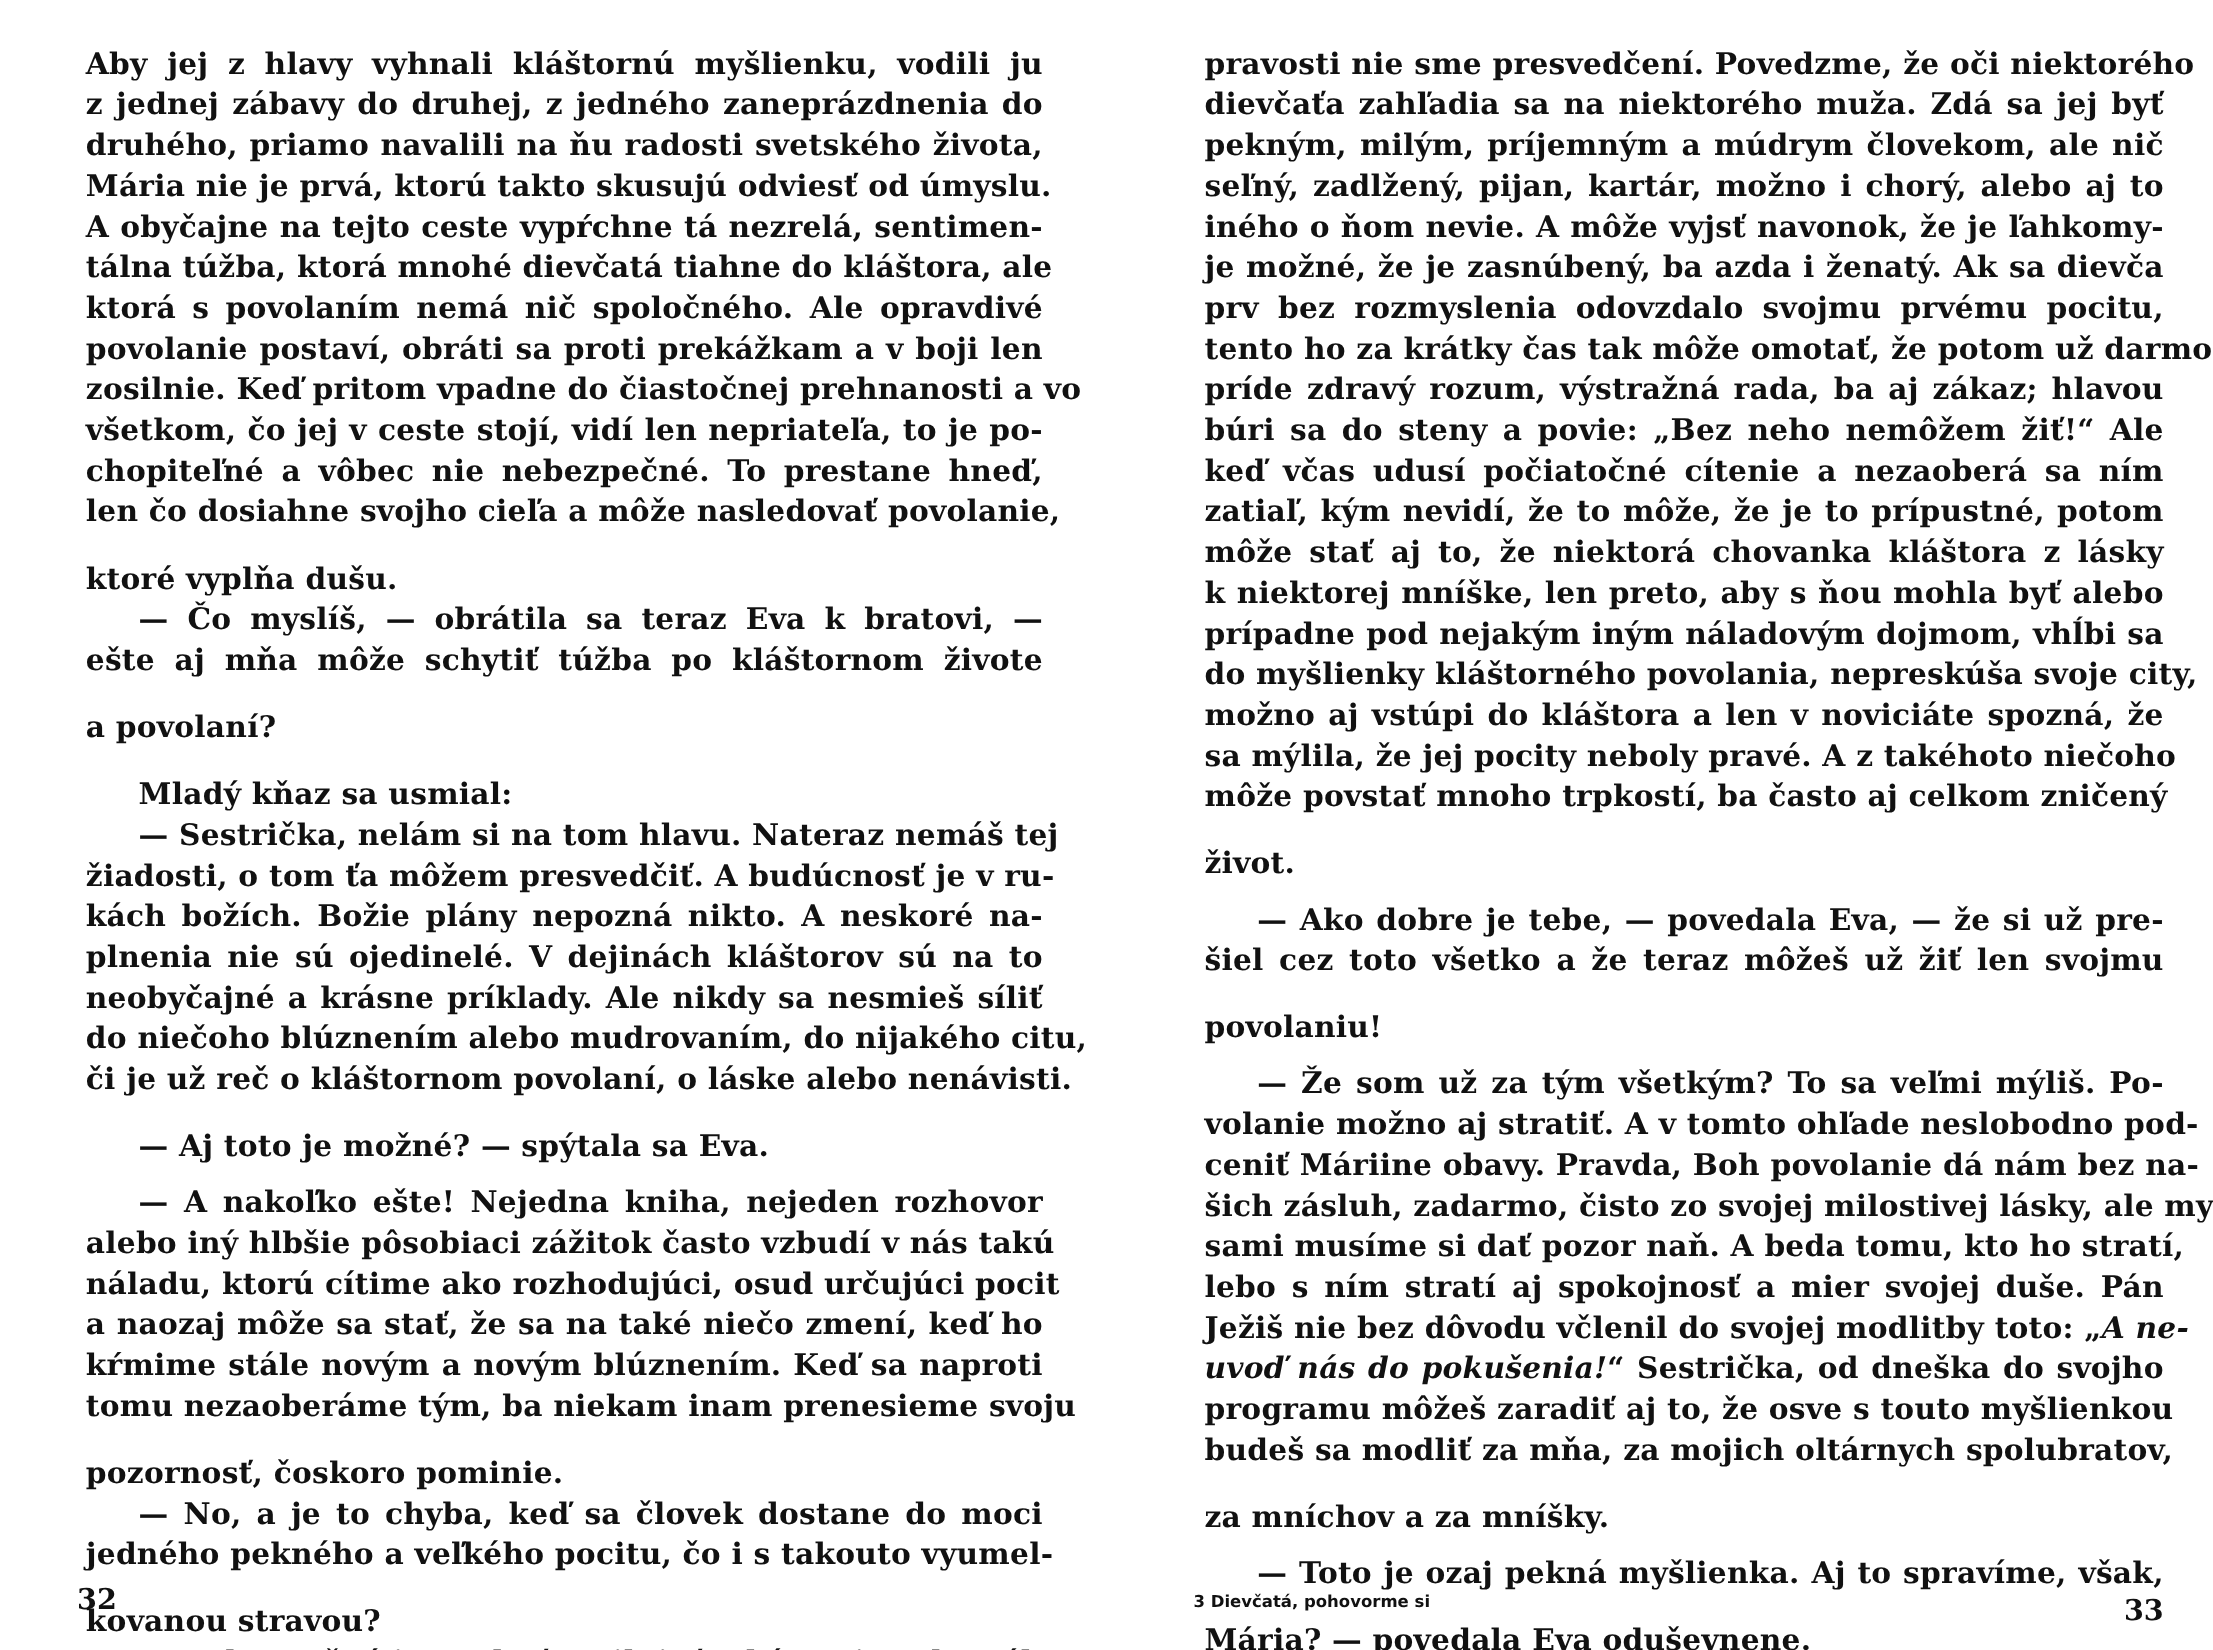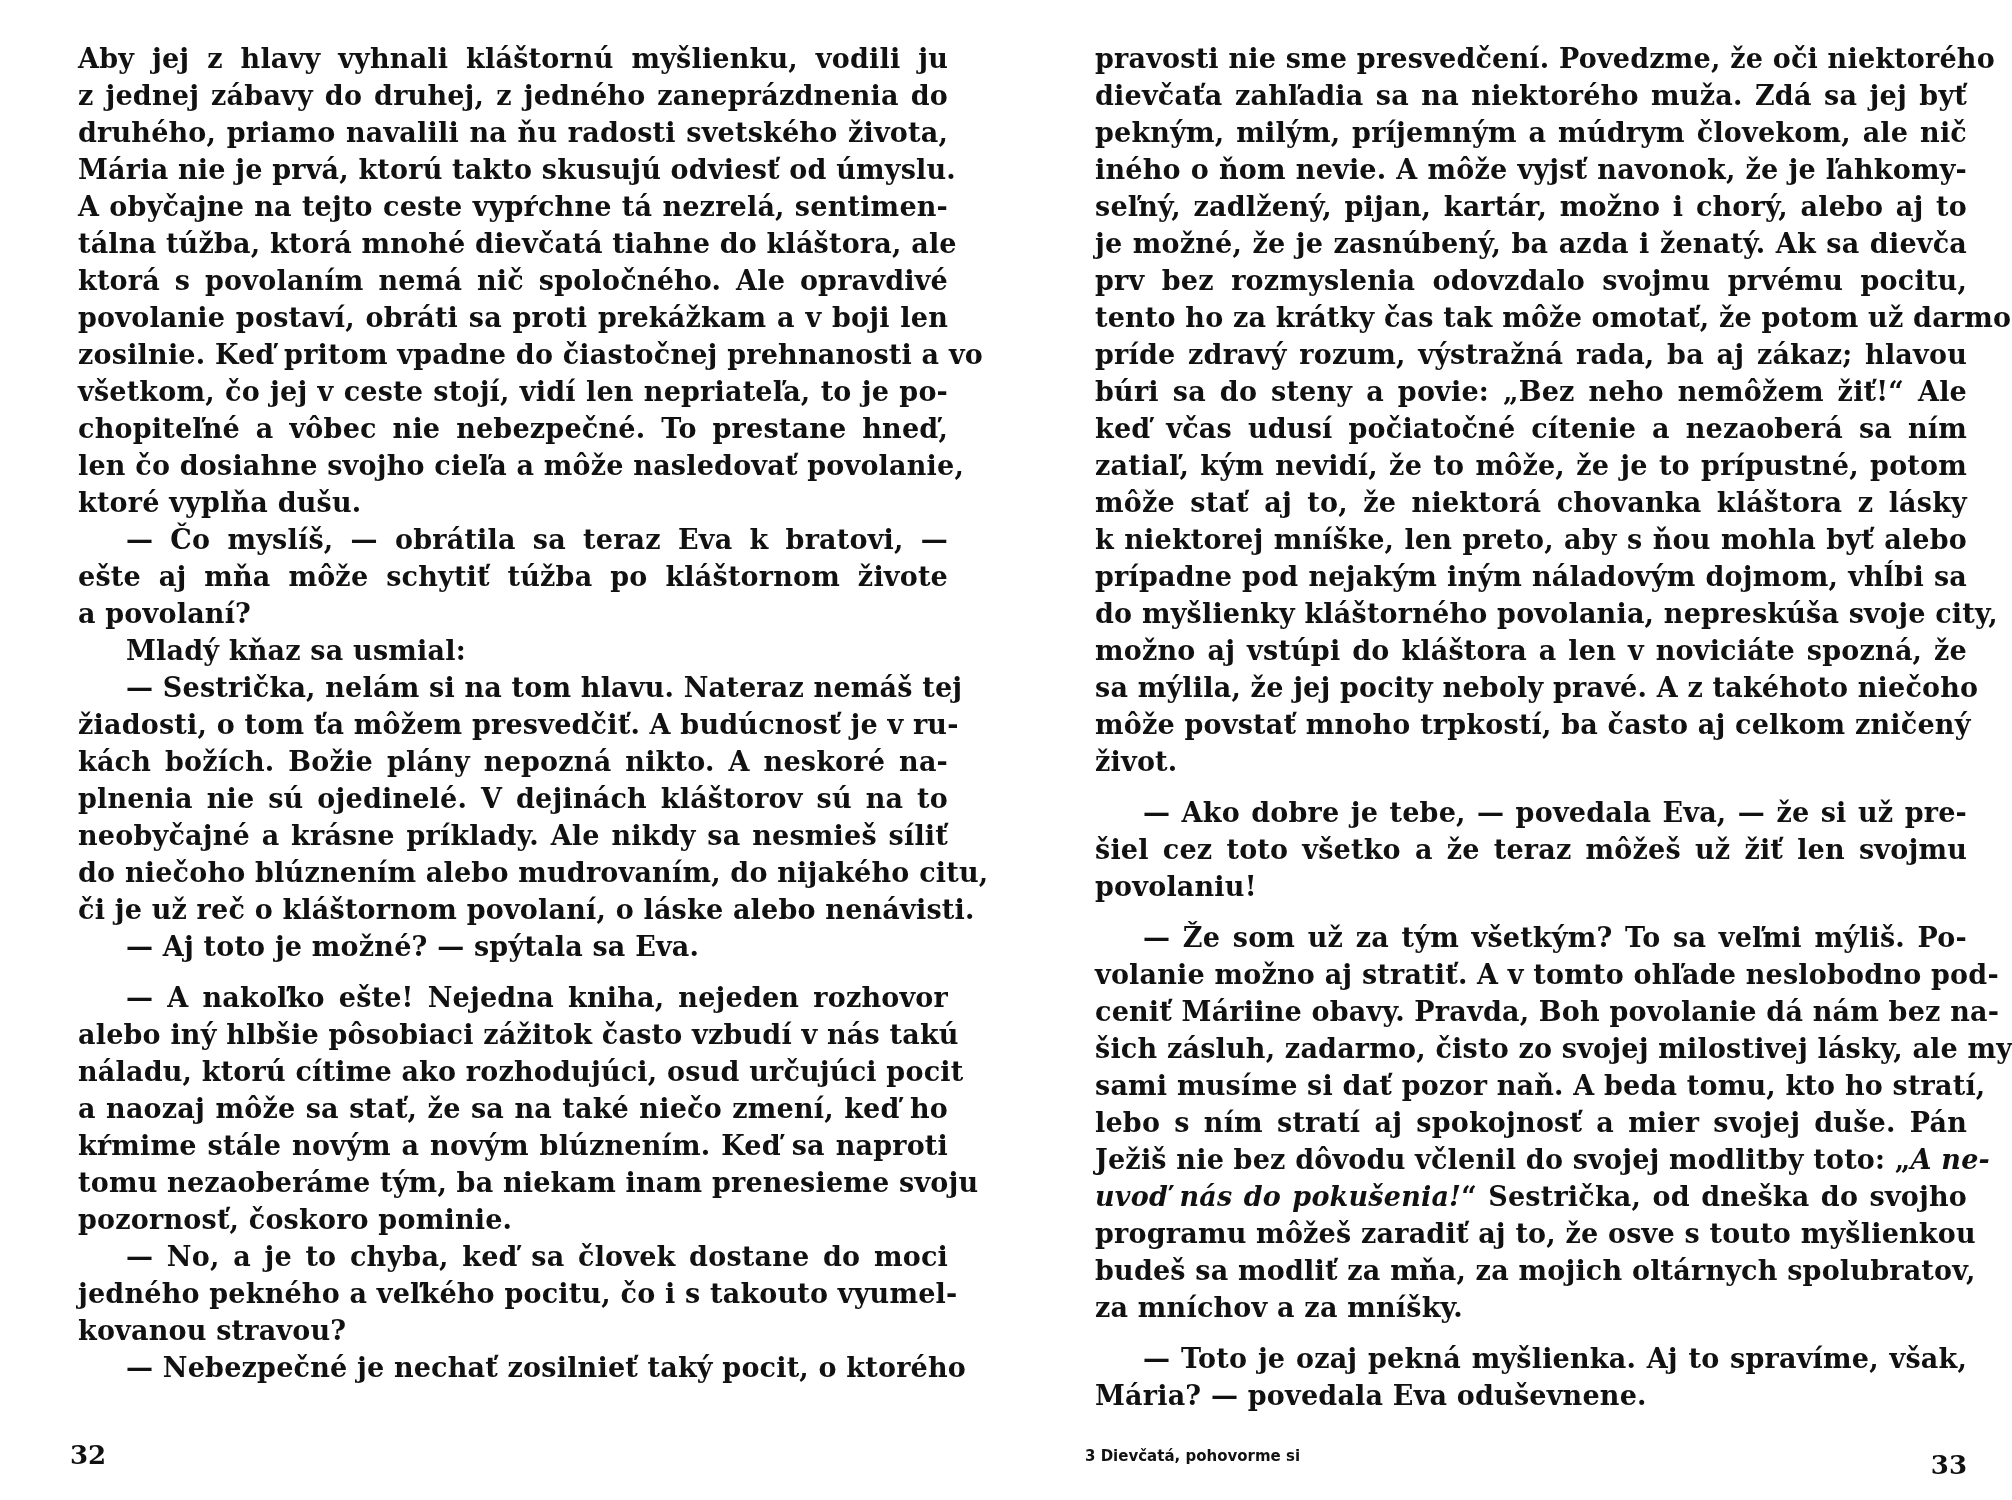--- a/index.html
+++ b/index.html
@@ -28,21 +28,21 @@
     display: block;
     height: 37px;
     line-height: 37px;
     font-size: 27px;
     font-weight: bold;
     white-space: nowrap;
     text-align: justify;
     text-align-last: justify;
     letter-spacing: 0.2px;
   }
-  .line.last { text-align-last: left; }
+  .line.last { text-align-last: left; margin-top: 24px; }
   .line.indent { padding-left: 48px; }
   .line.gap { margin-top: 14px; }
   .ital { font-style: italic; }
   .folio {
     position: absolute;
     font-size: 26px;
     font-weight: bold;
     top: 1440px;
   }
   .page.left .folio { left: -8px; }
@@ -99,22 +99,22 @@
       <span class="line indent">— Nebezpečné je nechať zosilnieť taký pocit, o ktorého</span>
     </div>
   <div class="folio">32</div>
 </div>
 
 <div class="page right">
   <div class="text-block" id="right-text">
       <span class="line">pravosti nie sme presvedčení. Povedzme, že oči niektorého</span>
       <span class="line">dievčaťa zahľadia sa na niektorého muža. Zdá sa jej byť</span>
       <span class="line">pekným, milým, príjemným a múdrym človekom, ale nič</span>
+      <span class="line">seľný, zadlžený, pijan, kartár, možno i chorý, alebo aj to</span>
       <span class="line">iného o ňom nevie. A môže vyjsť navonok, že je ľahkomy-</span>
-      <span class="line">seľný, zadlžený, pijan, kartár, možno i chorý, alebo aj to</span>
       <span class="line">je možné, že je zasnúbený, ba azda i ženatý. Ak sa dievča</span>
       <span class="line">prv bez rozmyslenia odovzdalo svojmu prvému pocitu,</span>
       <span class="line">tento ho za krátky čas tak môže omotať, že potom už darmo</span>
       <span class="line">príde zdravý rozum, výstražná rada, ba aj zákaz; hlavou</span>
       <span class="line">búri sa do steny a povie: „Bez neho nemôžem žiť!“ Ale</span>
       <span class="line">keď včas udusí počiatočné cítenie a nezaoberá sa ním</span>
       <span class="line">zatiaľ, kým nevidí, že to môže, že je to prípustné, potom</span>
       <span class="line">môže stať aj to, že niektorá chovanka kláštora z lásky</span>
       <span class="line">k niektorej mníške, len preto, aby s ňou mohla byť alebo</span>
       <span class="line">prípadne pod nejakým iným náladovým dojmom, vhĺbi sa</span>

